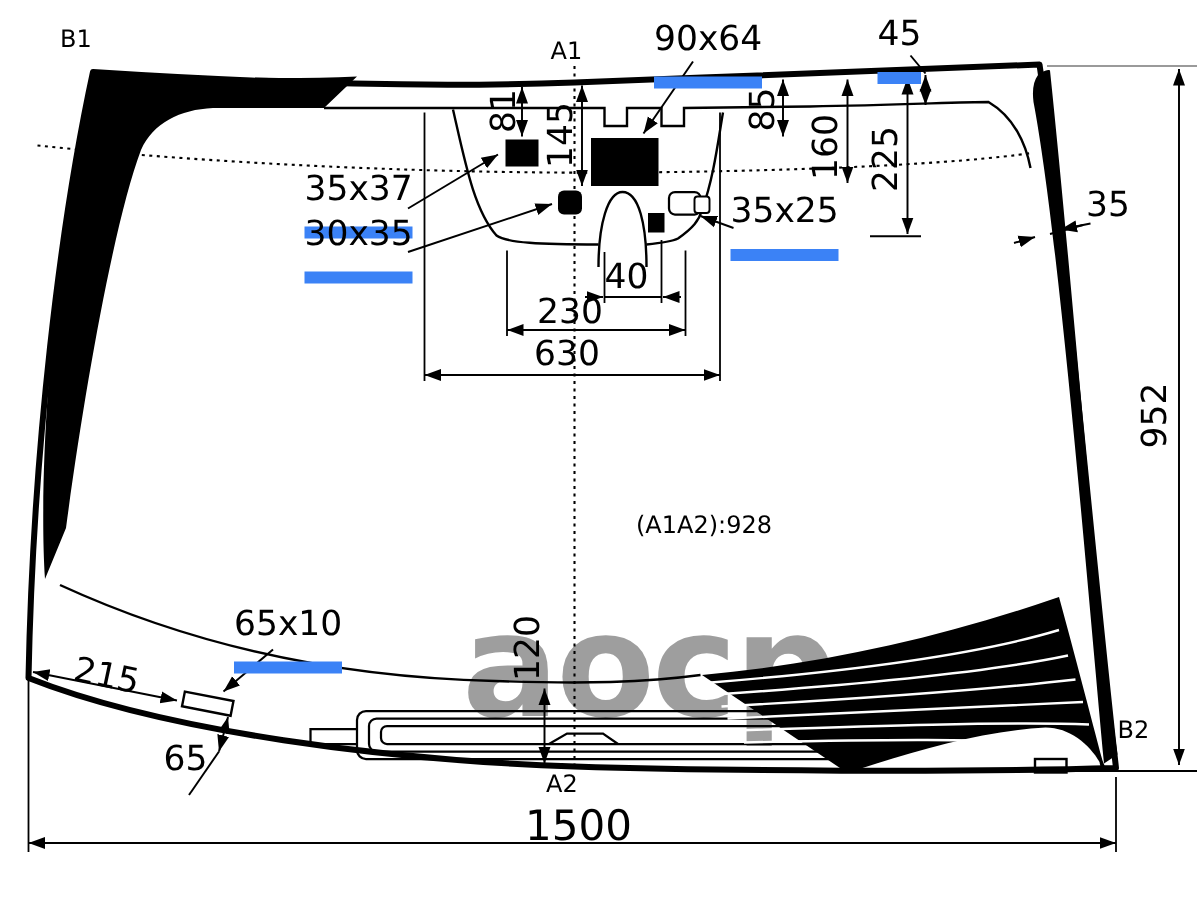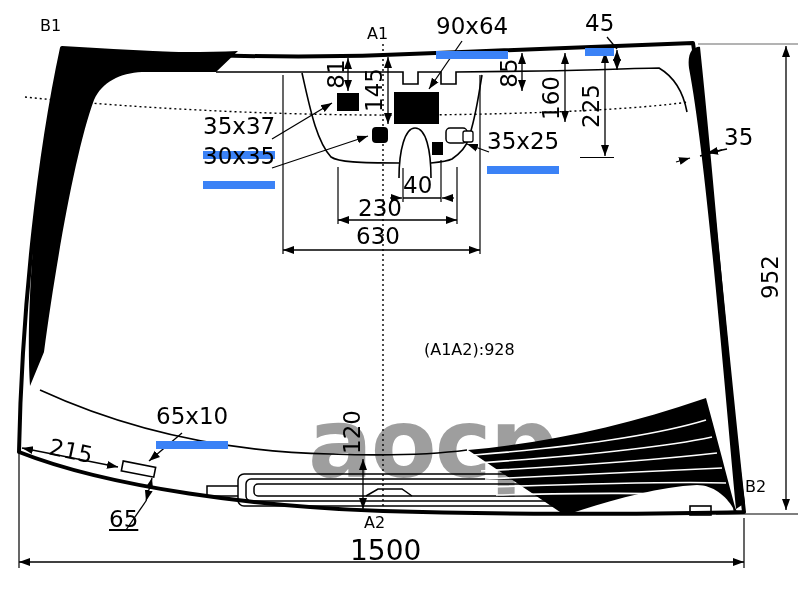--- a/index.html
+++ b/index.html
@@ -148,21 +148,21 @@
   <div class="lbl ttl" style="left:364px;top:515px;">A2</div>
   <div class="lbl ttl" style="left:745px;top:479px;">B2</div>
 
   <div class="lbl u" style="left:436px;top:14px;">90x64</div>
   <div class="lbl u" style="left:585px;top:11px;">45</div>
   <div class="lbl u" style="left:203px;top:114px;">35x37</div>
   <div class="lbl u" style="left:203px;top:144px;">30x35</div>
   <div class="lbl u" style="left:487px;top:129px;">35x25</div>
   <div class="lbl" style="left:724px;top:125px;">35</div>
   <div class="lbl u" style="left:156px;top:404px;">65x10</div>
-  <div class="lbl" style="left:109px;top:507px;text-decoration:underline;">65</div>
+  <div class="lbl" style="left:109px;top:494px;">65</div>
 
   <div class="lbl" style="left:403px;top:173px;">40</div>
   <div class="lbl" style="left:358px;top:196px;">230</div>
   <div class="lbl" style="left:356px;top:224px;">630</div>
   <div class="lbl big" style="left:350px;top:536px;">1500</div>
 
   <div class="vt" style="left:336px;top:74px;">81</div>
   <div class="vt" style="left:374px;top:90px;">145</div>
   <div class="vt" style="left:509px;top:73px;">85</div>
   <div class="vt" style="left:551px;top:98px;">160</div>

